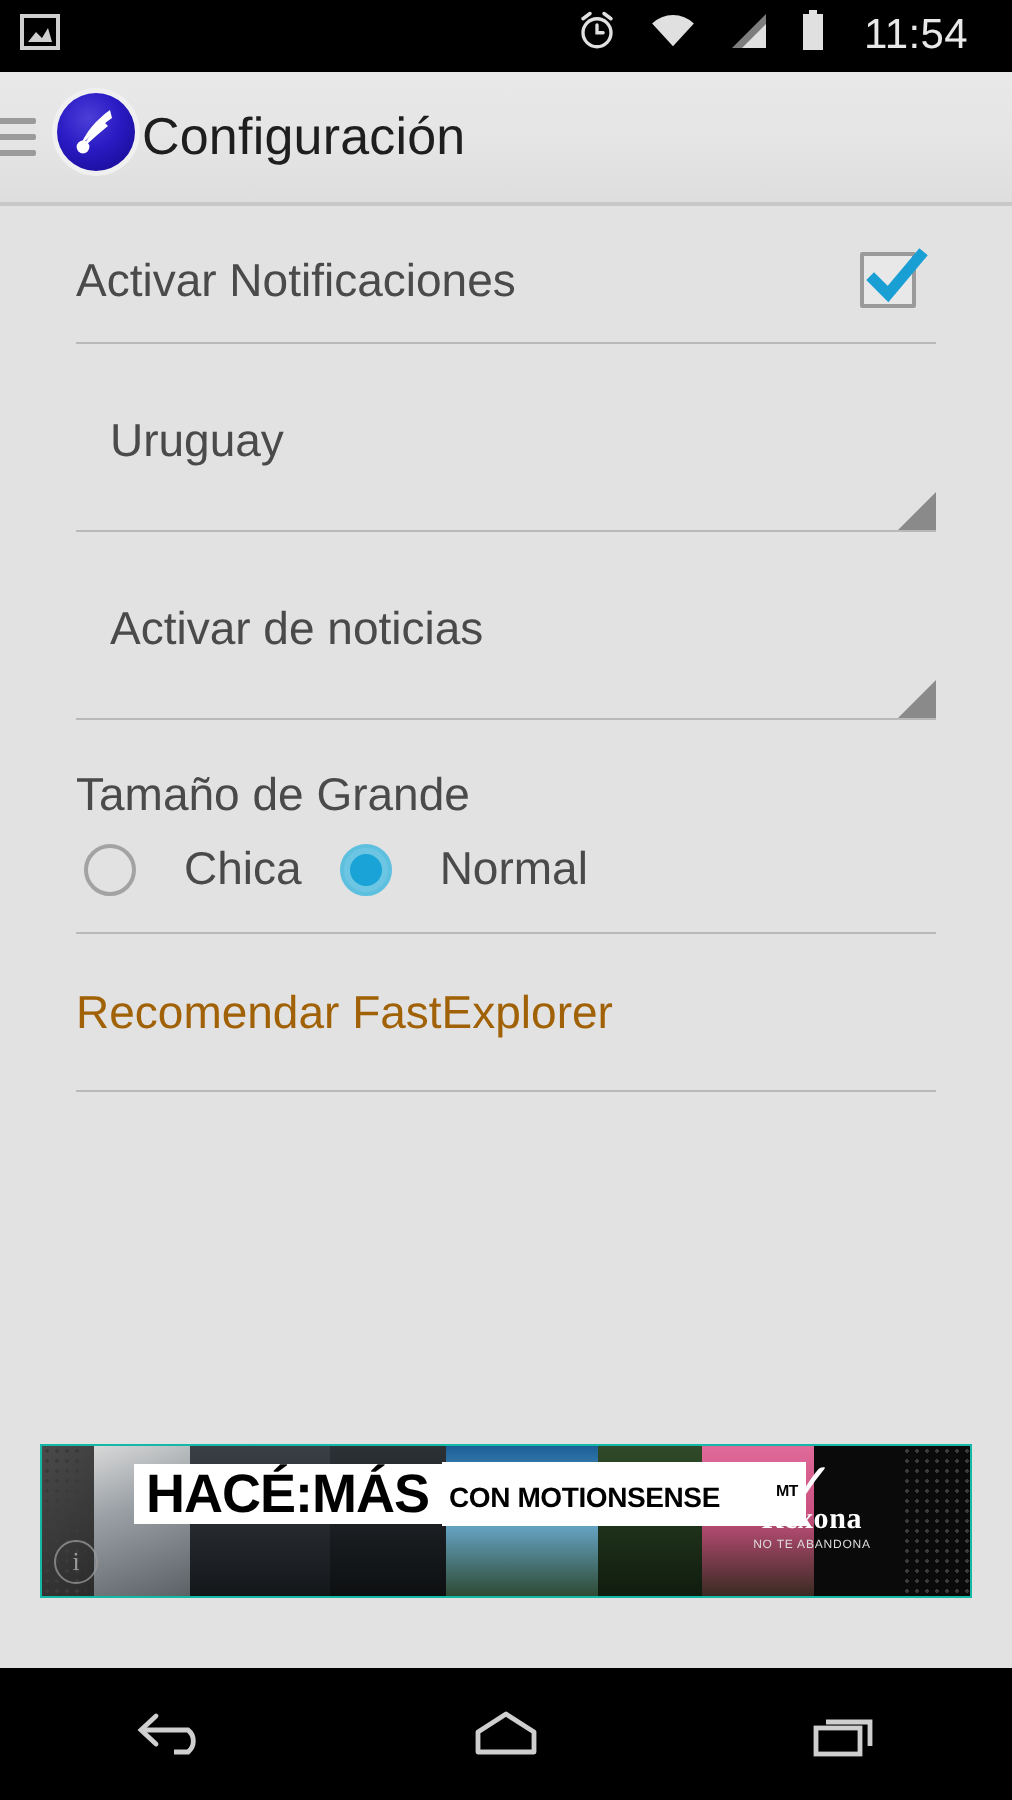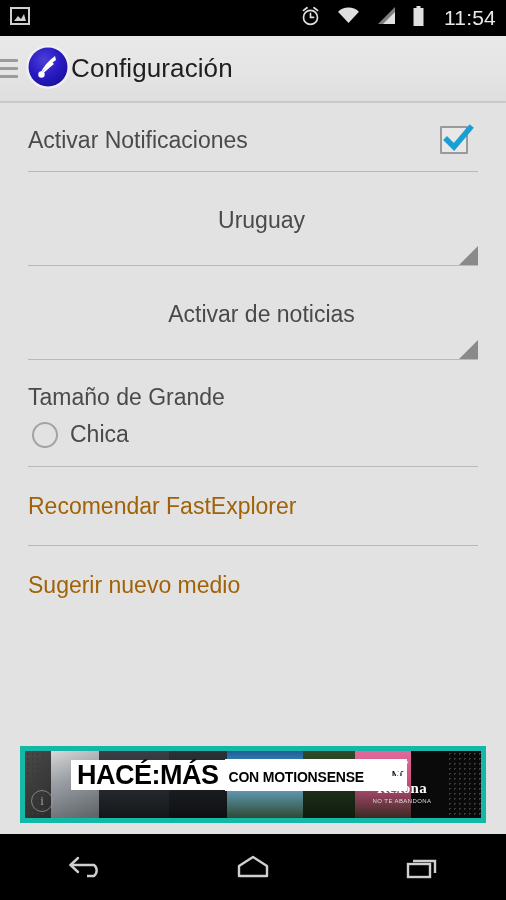--- a/index.html
+++ b/index.html
@@ -11,21 +11,21 @@
     -webkit-font-smoothing:antialiased;
   }
   #device { position:relative; width:506px; height:900px; background:#e2e2e2; }
 
   
   #statusbar {
     position:absolute; top:0; left:0; width:506px; height:36px;
     background:#000; display:flex; align-items:center;
   }
   #statusbar .left { display:flex; align-items:center; padding-left:9px; flex:1; }
-  #statusbar .right { display:flex; align-items:flex-start; padding-right:10px; gap:16px; }
+  #statusbar .right { display:flex; align-items:center; padding-right:22px; gap:16px; }
   .sb-icon { display:block; }
   .clock-text {
     color:#e8e8e8; font-size:21px; font-weight:400; letter-spacing:.2px;
     font-family:"Liberation Sans", sans-serif; margin-left:3px;
   }
 
   
   #actionbar {
     position:absolute; top:36px; left:0; width:506px; height:66px;
     background:linear-gradient(to bottom,#e9e9e9 0%,#e4e4e4 60%,#dedede 100%);
@@ -44,80 +44,80 @@
   #hamburger i { display:block; height:3px; background:#9b9b9b; border-radius:1px; }
   #app-logo { margin-left:7px; flex:0 0 auto; }
   #title-text {
     margin-left:0; font-size:26px; color:#1e1e1e; font-weight:400;
     letter-spacing:.1px; white-space:nowrap;
   }
 
   
   #content {
     position:absolute; top:103px; left:0; width:506px; height:494px;
-    background:#e2e2e2; padding:0 28px;
+    background:#e2e2e2; padding:0 38px;
   }
   .divider { height:1px; background:#b9b9b9; width:100%; }
 
   .row-check {
     display:flex; align-items:center; justify-content:space-between;
     height:68px; padding-top:6px;
   }
   .row-label { font-size:23px; color:#4a4a4a; font-weight:400; }
 
   
   .checkbox { position:relative; width:34px; height:34px; margin-right:6px; }
   .checkbox .box {
     position:absolute; left:2px; top:3px; width:28px; height:28px;
     border:2px solid #9a9a9a; background:#e8e8e8; border-radius:1px;
   }
   .checkbox svg { position:absolute; left:0; top:-3px; }
 
   
-  .spinner { position:relative; height:72px; margin-top:22px;text-align:center; }
+  .spinner { position:relative; height:72px; margin-top:22px; }
   .spinner .value {
     font-size:23px; color:#4a4a4a; padding-left:17px; padding-top:13px;
     display:block;
   }
   .spinner .under {
     position:absolute; bottom:0; left:0; right:0; height:1px; background:#b9b9b9;
   }
   .spinner .arrow {
     position:absolute; right:0px; bottom:1px;
     width:0; height:0;
     border-left:19px solid transparent;
     border-bottom:19px solid #8a8a8a;
   }
 
   
   .group-title { font-size:23px; color:#4a4a4a; margin-top:24px; }
   .radio-row { display:flex; align-items:center; margin-top:10px; padding-left:4px; }
   .radio-opt { display:flex; align-items:center; margin-right:19px; }
-  .radio-opt .lbl { font-size:23px; color:#4a4a4a; margin-left:12px; }
+  .radio-opt .lbl { font-size:23px; color:#4a4a4a; margin-left:24px; }
   .radio { position:relative; width:26px; height:26px; flex:0 0 auto; }
   .radio .ring {
     position:absolute; inset:0; border:2px solid #a3a3a3; border-radius:50%;
     background:transparent;
   }
   .radio.sel .ring { border-color:#5ec0df; background:#6cc5e2; }
   .radio.sel .dot {
     position:absolute; left:5px; top:5px; width:16px; height:16px;
     border-radius:50%; background:#1aa3d6;
   }
 
   .menu-item {
     font-size:23px; color:#a16207; height:78px; display:flex; align-items:center;
   }
   .sp-top { margin-top:18px; }
 
   
   #ad {
-    position:absolute; left:20px; top:746px; width:466px; height:77px;
+    position:absolute; left:20px; top:722px; width:466px; height:77px;
     background:#000; overflow:hidden;
-    border:5px solid #14b8a6;
+    border:1px solid #14b8a6;
   }
   .ad-strip { position:absolute; inset:0; display:flex; }
   .ad-photo { height:100%; }
   .p1 { width:26px; background:linear-gradient(135deg,#4a4a4a,#2b2b2b); }
   .p2 { width:48px; background:linear-gradient(160deg,#d8d8d8 0%,#9aa0a5 40%,#5c6166 100%); }
   .p3 { width:70px; background:linear-gradient(180deg,#3a3f45,#14171a); }
   .p4 { width:58px; background:linear-gradient(180deg,#2c3136,#0d0f11); }
   .p5 { width:76px; background:linear-gradient(180deg,#1b5f96 0%,#6fb3dd 45%,#2e4a33 100%); }
   .p6 { width:52px; background:linear-gradient(180deg,#2f4a28,#101c0e); }
   .p7 { width:56px; background:linear-gradient(180deg,#e06a9a 0%,#c9507f 45%,#3a2a22 100%); }
@@ -271,34 +271,38 @@
     <div class="group-title">Tamaño de Grande</div>
     <div class="radio-row">
 
       <label class="radio-opt">
         <span class="radio">
           <span class="ring"></span>
         </span>
         <span class="lbl">Chica</span>
       </label>
 
+      <label class="radio-opt">
+        <span class="radio sel">
+          <span class="ring"></span>
+          <span class="dot"></span>
+        </span>
+        <span class="lbl">Normal</span>
+      </label>
 
 
     </div>
 
     <div class="divider sp-top"></div>
 
     <div class="menu-item">
       <span>Recomendar FastExplorer</span>
     </div>
     <div class="divider"></div>
 
-    <div class="menu-item">
-      <span>Sugerir nuevo medio</span>
-    </div>
 
   </div>
 
   <div id="ad">
     <div class="ad-strip">
       <span class="ad-photo p1"></span>
       <span class="ad-photo p2"></span>
       <span class="ad-photo p3"></span>
       <span class="ad-photo p4"></span>
       <span class="ad-photo p5"></span>

